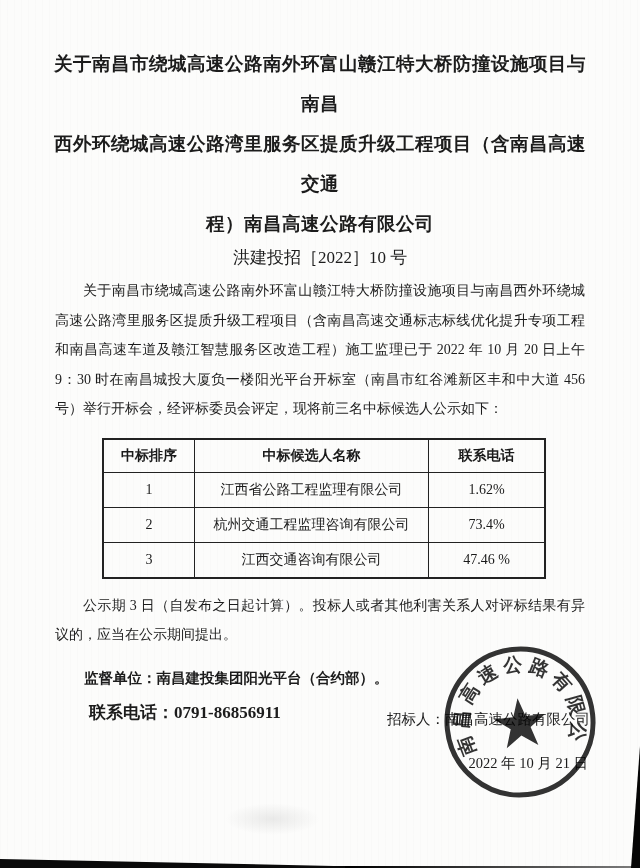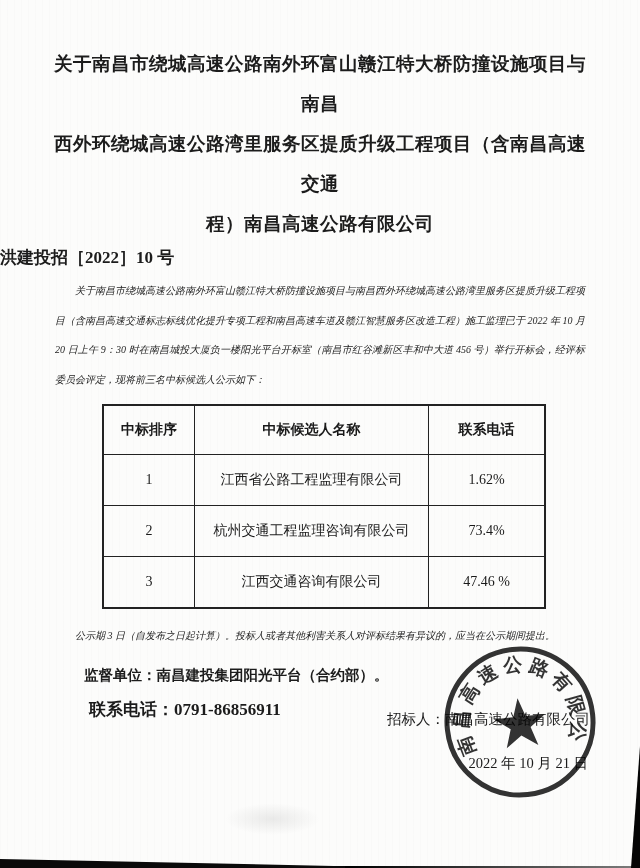--- a/index.html
+++ b/index.html
@@ -7,30 +7,30 @@
   .page {
     position:relative; width:640px; height:868px; overflow:hidden;
     background:
       repeating-linear-gradient(90deg, rgba(0,0,0,0.012) 0 1px, rgba(0,0,0,0) 1px 7px),
       #fcfcfb;
     color:#1c1c1c;
     font-family:"Liberation Serif","DejaVu Serif",serif;
   }
   .title { margin:44px 46px 0; text-align:center; font-size:18.5px; font-weight:700;
            line-height:40px; letter-spacing:0.5px; }
-  .doc-number { font-size:17px; font-weight:700; line-height:28px; }
+  .doc-number { text-align:center; font-size:17px; font-weight:400; line-height:28px; }
   .content { margin:0 55px; }
-  .para { font-size:10px; line-height:29.5px; text-align:justify; text-indent:2em;font-style:italic; }
+  .para { font-size:14px; line-height:29.5px; text-align:justify; text-indent:2em; }
   .intro { margin-top:4px; }
   .notice { margin-top:12px; }
   .supervisor { margin-top:8px; font-weight:700; font-size:14.5px; line-height:29.5px; text-indent:2em; }
   .phone { margin-top:5px; font-weight:700; font-size:17px; line-height:29.5px; text-indent:2em; }
   table.bid { border-collapse:collapse; margin:10px 0 0 47px; font-size:14px; color:#1a1a1a;
               border:2px solid #222; }
-  table.bid th, table.bid td { border:1px solid #222; text-align:center; padding:8px 4px; }
+  table.bid th, table.bid td { border:1px solid #222; text-align:center; padding:0 4px; }
   table.bid th { font-weight:700; height:32px; }
   table.bid td { height:34px; }
   .col-rank  { width:82px; }
   .col-name  { width:225px; }
   .col-rate  { width:107px; }
   .sig-line { position:absolute; font-size:14.5px; line-height:30px; white-space:nowrap; }
   .sig-bidder { top:704px; right:50px; }
   .sig-date   { top:748px; right:52px; }
   .seal { position:absolute; left:441px; top:643px; width:158px; height:158px;
           opacity:0.9; mix-blend-mode:multiply; transform:rotate(-6deg); }

